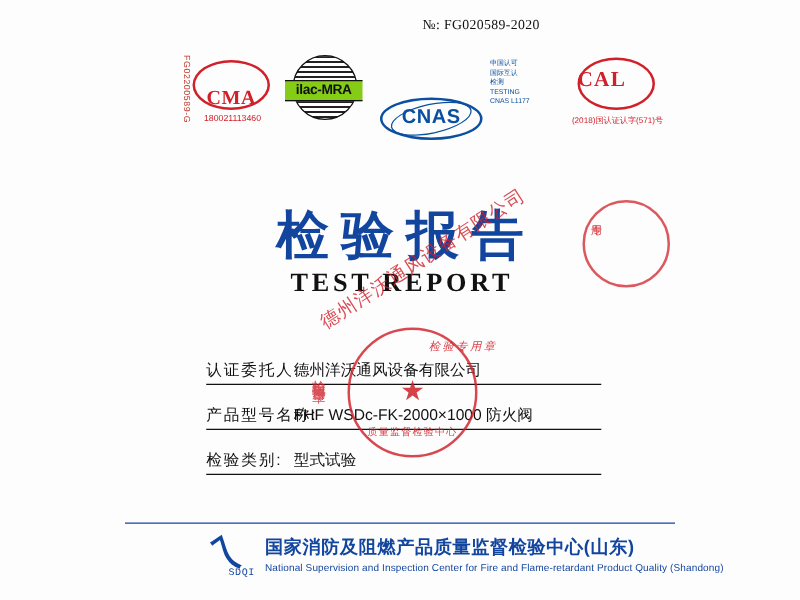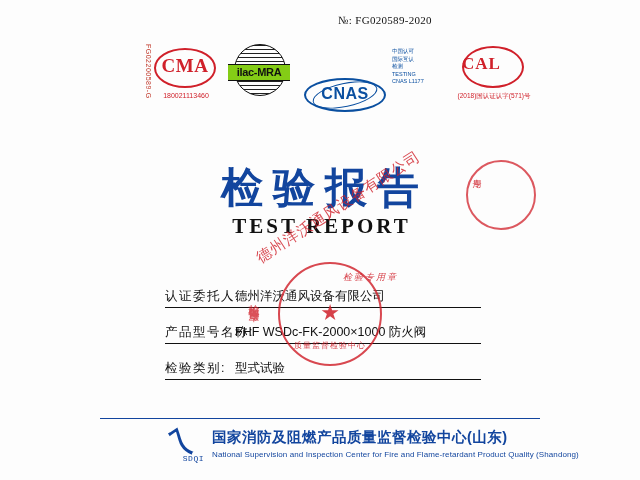--- a/index.html
+++ b/index.html
@@ -71,24 +71,24 @@
   .cma-oval {
     position: absolute;
     left: 0; top: 4px;
     width: 62px; height: 40px;
     border: 2.2px solid #d0202a;
     border-radius: 50%;
     box-sizing: border-box;
   }
   .cma-text {
     position: absolute;
-    left: 0; top: 11px;
+    left: 0; top: 26px;
     width: 62px;
     text-align: center;
-    font-size: 19px;
+    font-size: 16px;
     font-weight: bold;
     color: #d0202a;
     font-family: "Liberation Serif", serif;
     letter-spacing: 0.5px;
   }
   .cma-num {
     position: absolute;
     left: -1px; top: 48px;
     width: 66px;
     text-align: center;

